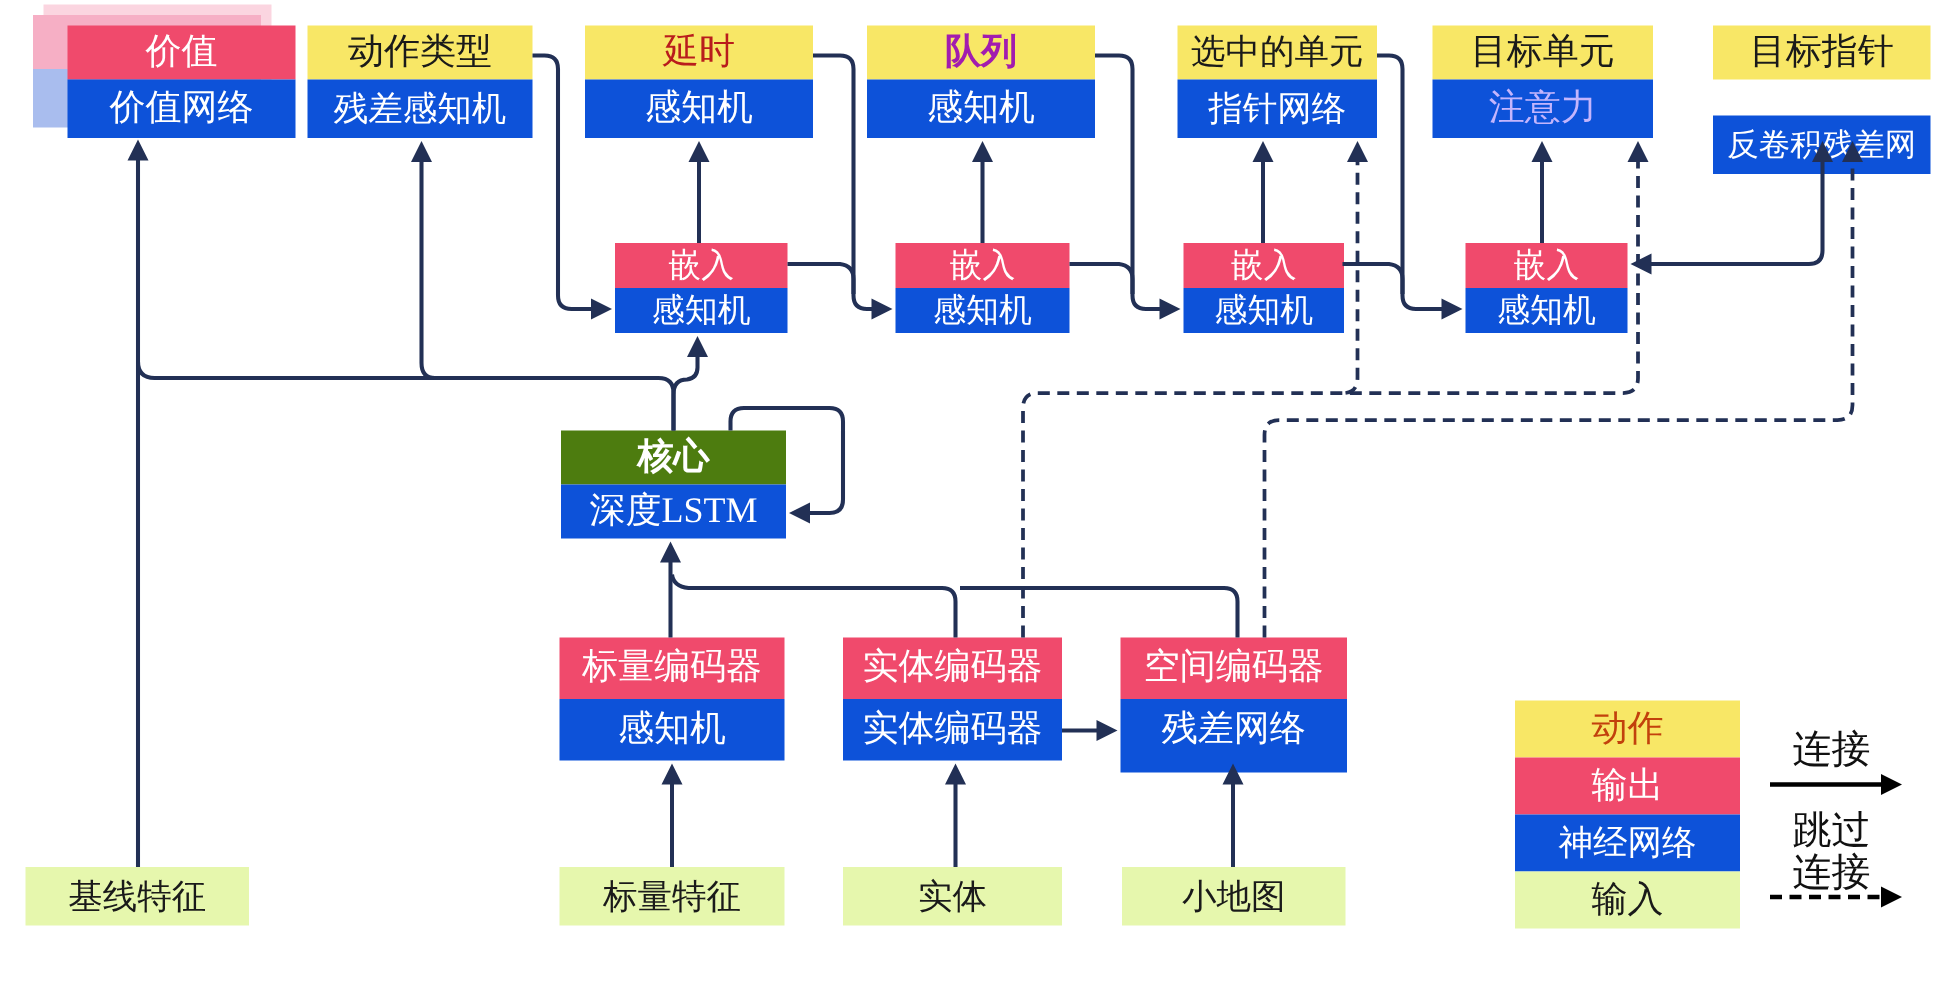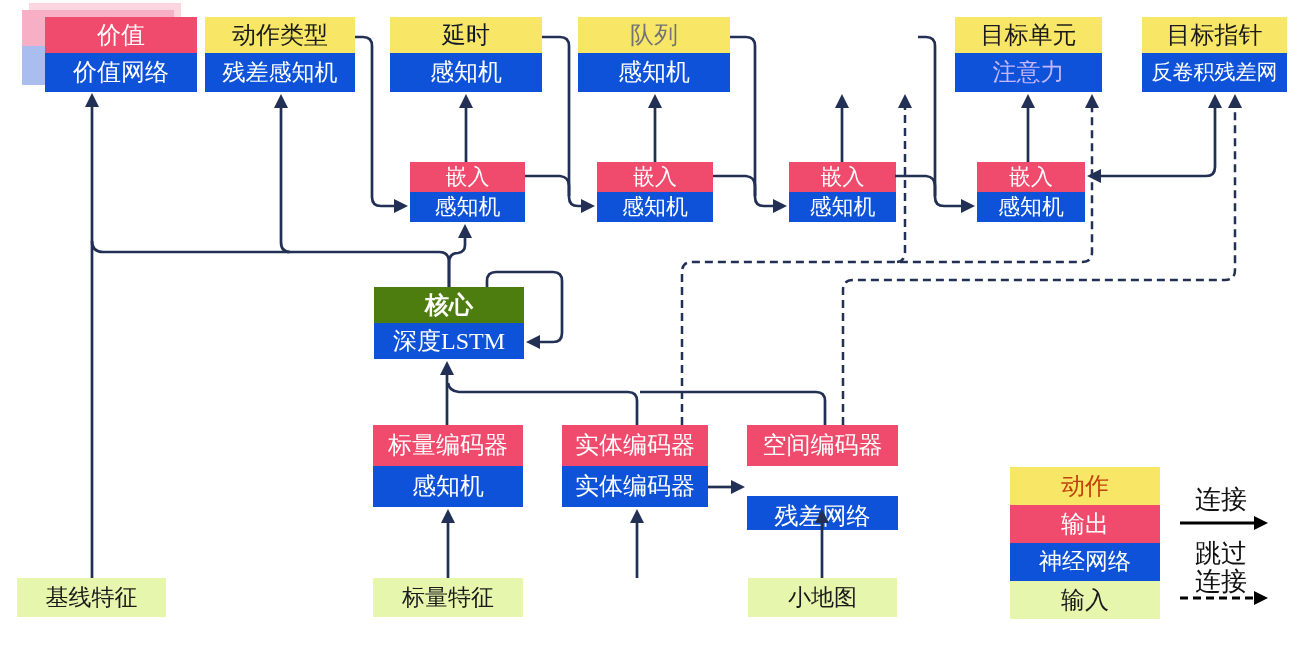--- a/index.html
+++ b/index.html
@@ -30,34 +30,38 @@
     </div>
     <div class="node" style="left: 15px; top: 17px; width: 152px; height: 75px; padding-left: 30px;">
       <div class="row" style="height: 36px; line-height: 36px; font-size: 24px; background: rgb(240, 74, 108); color: rgb(255, 255, 255);">价值</div>
       <div class="row" style="height: 39px; line-height: 39px; font-size: 24px; background: rgb(13, 82, 217); color: rgb(255, 255, 255);">价值网络</div>
     </div>
     <div class="node" style="left: 205px; top: 17px; width: 150px; height: 75px;">
       <div class="row" style="height: 36px; line-height: 36px; font-size: 24px; background: rgb(248, 231, 102); color: rgb(26, 26, 26);">动作类型</div>
       <div class="row" style="height: 39px; line-height: 39px; font-size: 23px; background: rgb(13, 82, 217); color: rgb(255, 255, 255);">残差感知机</div>
     </div>
     <div class="node" style="left: 390px; top: 17px; width: 152px; height: 75px;">
-      <div class="row" style="height: 36px; line-height: 36px; font-size: 24px; background: rgb(248, 231, 102); color: #0f172a;">延时</div>
+      <div class="row" style="height: 36px; line-height: 36px; font-size: 24px; background: rgb(248, 231, 102); color: #b91c1c;">延时</div>
       <div class="row" style="height: 39px; line-height: 39px; font-size: 24px; background: rgb(13, 82, 217); color: rgb(255, 255, 255);">感知机</div>
     </div>
     <div class="node" style="left: 578px; top: 17px; width: 152px; height: 75px;">
-      <div class="row" style="height: 36px; line-height: 36px; font-size: 24px; background: rgb(248, 231, 102); color: #737373;">队列</div>
+      <div class="row" style="height: 36px; line-height: 36px; font-size: 24px; background: rgb(248, 231, 102); color: #a21caf; font-weight: bold;">队列</div>
       <div class="row" style="height: 39px; line-height: 39px; font-size: 24px; background: rgb(13, 82, 217); color: rgb(255, 255, 255);">感知机</div>
+    </div>
+    <div class="node" style="left: 785px; top: 17px; width: 133px; height: 75px;">
+      <div class="row" style="height: 36px; line-height: 36px; font-size: 23px; background: rgb(248, 231, 102); color: rgb(26, 26, 26);">选中的单元</div>
+      <div class="row" style="height: 39px; line-height: 39px; font-size: 23px; background: rgb(13, 82, 217); color: rgb(255, 255, 255);">指针网络</div>
     </div>
     <div class="node" style="left: 955px; top: 17px; width: 147px; height: 75px;">
       <div class="row" style="height: 36px; line-height: 36px; font-size: 24px; background: rgb(248, 231, 102); color: rgb(26, 26, 26);">目标单元</div>
       <div class="row" style="height: 39px; line-height: 39px; font-size: 24px; background: rgb(13, 82, 217); color: #c4b5fd;">注意力</div>
     </div>
     <div class="node" style="left: 1142px; top: 17px; width: 145px; height: 75px;">
       <div class="row" style="height: 36px; line-height: 36px; font-size: 24px; background: rgb(248, 231, 102); color: rgb(26, 26, 26);">目标指针</div>
-      <div class="row" style="height: 39px; line-height: 39px; font-size: 21px; background: rgb(13, 82, 217); color: rgb(255, 255, 255);">反卷积残差网</div>
+      <div class="row" style="height: 39px; line-height: 39px; font-size: 21px; background: rgb(13, 82, 217); color: rgb(255, 255, 255); margin-top: 24px;">反卷积残差网</div>
     </div>
     <div class="node" style="left: 410px; top: 162px; width: 115px; height: 60px;">
       <div class="row" style="height: 30px; line-height: 30px; font-size: 22px; background: rgb(240, 74, 108); color: rgb(255, 255, 255);">嵌入</div>
       <div class="row" style="height: 30px; line-height: 30px; font-size: 22px; background: rgb(13, 82, 217); color: rgb(255, 255, 255);">感知机</div>
     </div>
     <div class="node" style="left: 597px; top: 162px; width: 116px; height: 60px;">
       <div class="row" style="height: 30px; line-height: 30px; font-size: 22px; background: rgb(240, 74, 108); color: rgb(255, 255, 255);">嵌入</div>
       <div class="row" style="height: 30px; line-height: 30px; font-size: 22px; background: rgb(13, 82, 217); color: rgb(255, 255, 255);">感知机</div>
     </div>
     <div class="node" style="left: 789px; top: 162px; width: 107px; height: 60px;">
@@ -75,27 +79,30 @@
     <div class="node" style="left: 373px; top: 425px; width: 150px; height: 82px;">
       <div class="row" style="height: 41px; line-height: 41px; font-size: 24px; background: rgb(240, 74, 108); color: rgb(255, 255, 255);">标量编码器</div>
       <div class="row" style="height: 41px; line-height: 41px; font-size: 24px; background: rgb(13, 82, 217); color: rgb(255, 255, 255);">感知机</div>
     </div>
     <div class="node" style="left: 562px; top: 425px; width: 146px; height: 82px;">
       <div class="row" style="height: 41px; line-height: 41px; font-size: 24px; background: rgb(240, 74, 108); color: rgb(255, 255, 255);">实体编码器</div>
       <div class="row" style="height: 41px; line-height: 41px; font-size: 24px; background: rgb(13, 82, 217); color: rgb(255, 255, 255);">实体编码器</div>
     </div>
     <div class="node" style="left: 747px; top: 425px; width: 151px; height: 82px;">
       <div class="row" style="height: 41px; line-height: 41px; font-size: 24px; background: rgb(240, 74, 108); color: rgb(255, 255, 255);">空间编码器</div>
-      <div class="row" style="height: 34px; line-height: 41px; font-size: 24px; background: rgb(13, 82, 217); color: rgb(255, 255, 255); margin-top: 30px;">残差网络</div>
+      <div class="row" style="height: 49px; line-height: 41px; font-size: 24px; background: rgb(13, 82, 217); color: rgb(255, 255, 255);">残差网络</div>
     </div>
     <div class="node" style="left: 17px; top: 578px; width: 149px; height: 39px;">
       <div class="row" style="height: 39px; line-height: 39px; font-size: 23px; background: rgb(230, 247, 173); color: rgb(26, 26, 26);">基线特征</div>
     </div>
     <div class="node" style="left: 373px; top: 578px; width: 150px; height: 39px;">
       <div class="row" style="height: 39px; line-height: 39px; font-size: 23px; background: rgb(230, 247, 173); color: rgb(26, 26, 26);">标量特征</div>
+    </div>
+    <div class="node" style="left: 562px; top: 578px; width: 146px; height: 39px;">
+      <div class="row" style="height: 39px; line-height: 39px; font-size: 23px; background: rgb(230, 247, 173); color: rgb(26, 26, 26);">实体</div>
     </div>
     <div class="node" style="left: 748px; top: 578px; width: 149px; height: 39px;">
       <div class="row" style="height: 39px; line-height: 39px; font-size: 23px; background: rgb(230, 247, 173); color: rgb(26, 26, 26);">小地图</div>
     </div>
     <div class="node" style="left: 1010px; top: 467px; width: 150px; height: 152px;">
       <div class="row" style="height: 38px; line-height: 38px; font-size: 24px; background: rgb(248, 231, 102); color: #c2410c;">动作</div>
       <div class="row" style="height: 38px; line-height: 38px; font-size: 24px; background: rgb(240, 74, 108); color: rgb(255, 255, 255);">输出</div>
       <div class="row" style="height: 38px; line-height: 38px; font-size: 23px; background: rgb(13, 82, 217); color: rgb(255, 255, 255);">神经网络</div>
       <div class="row" style="height: 38px; line-height: 38px; font-size: 24px; background: rgb(230, 247, 173); color: rgb(26, 26, 26);">输入</div>
     </div>

